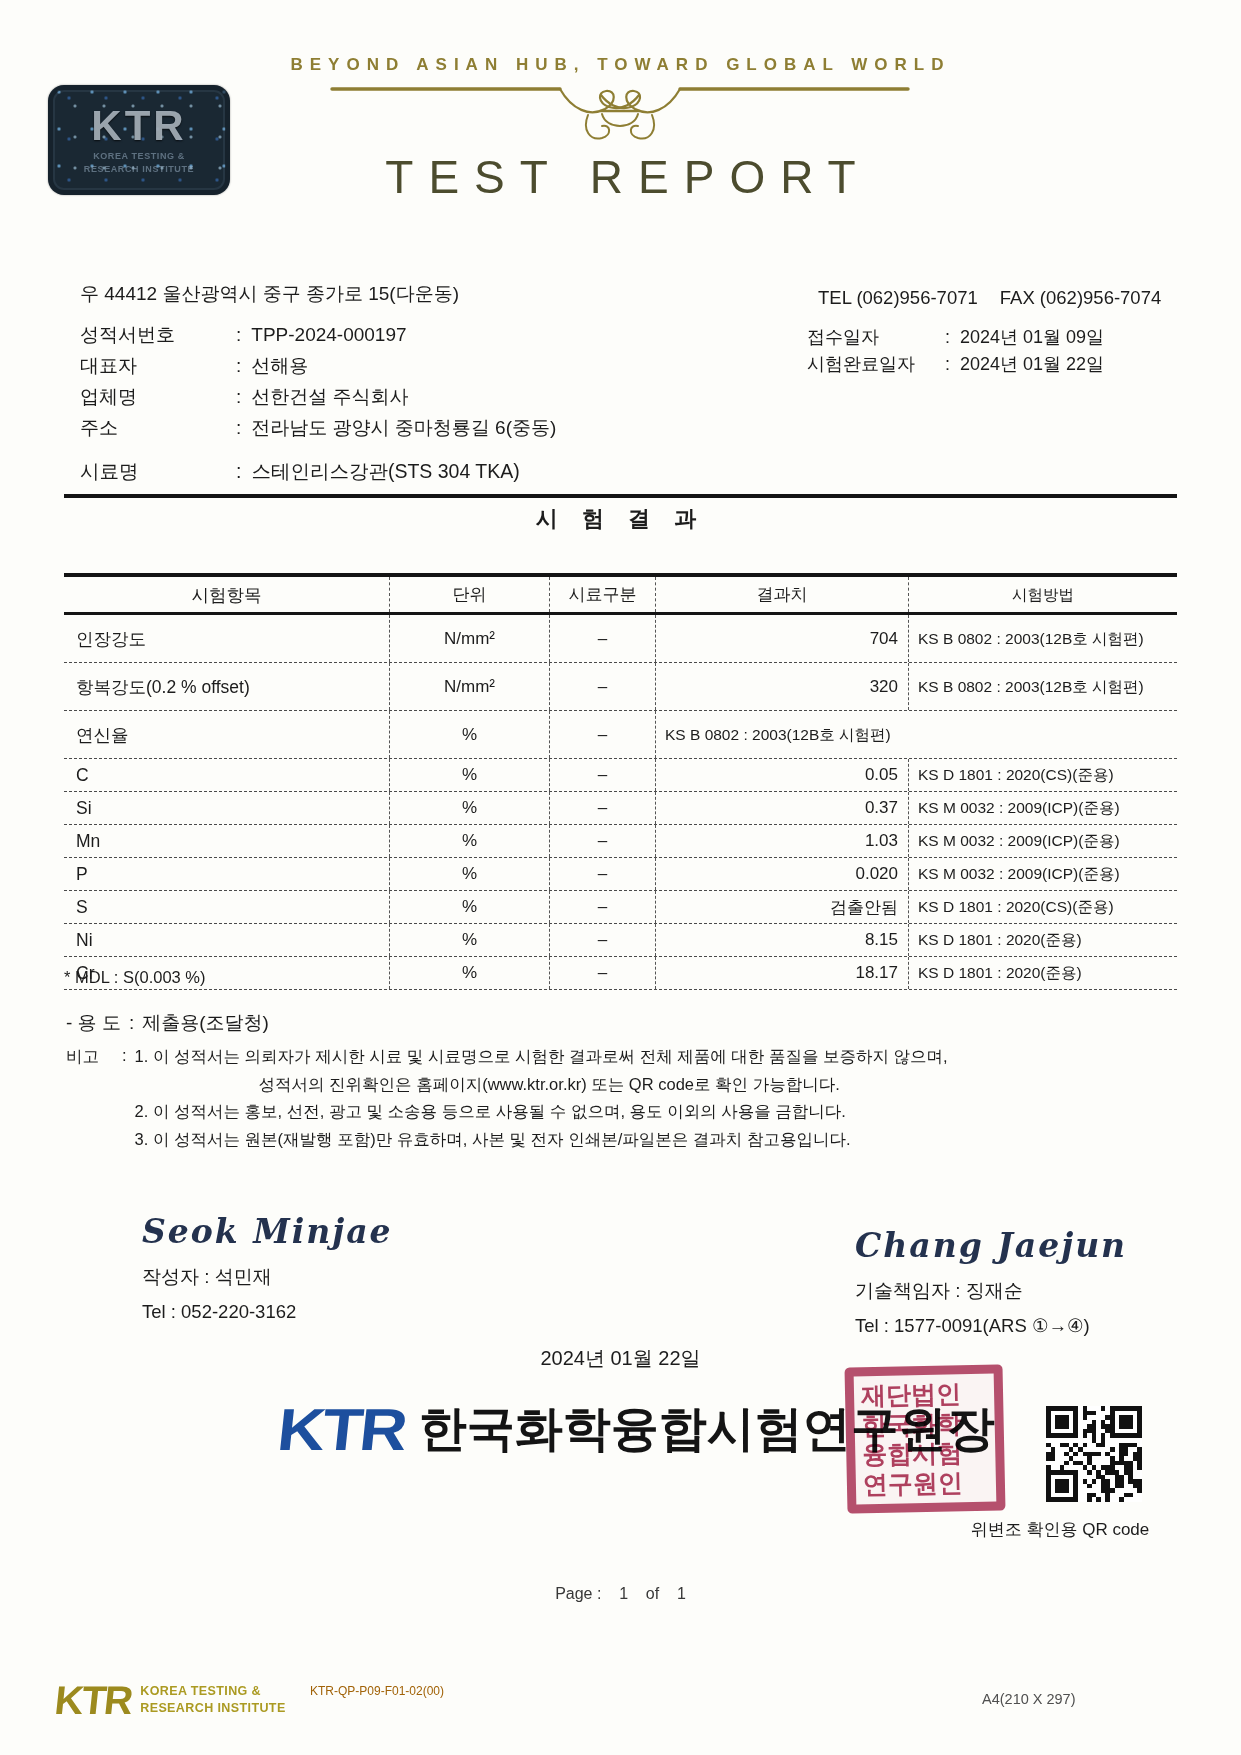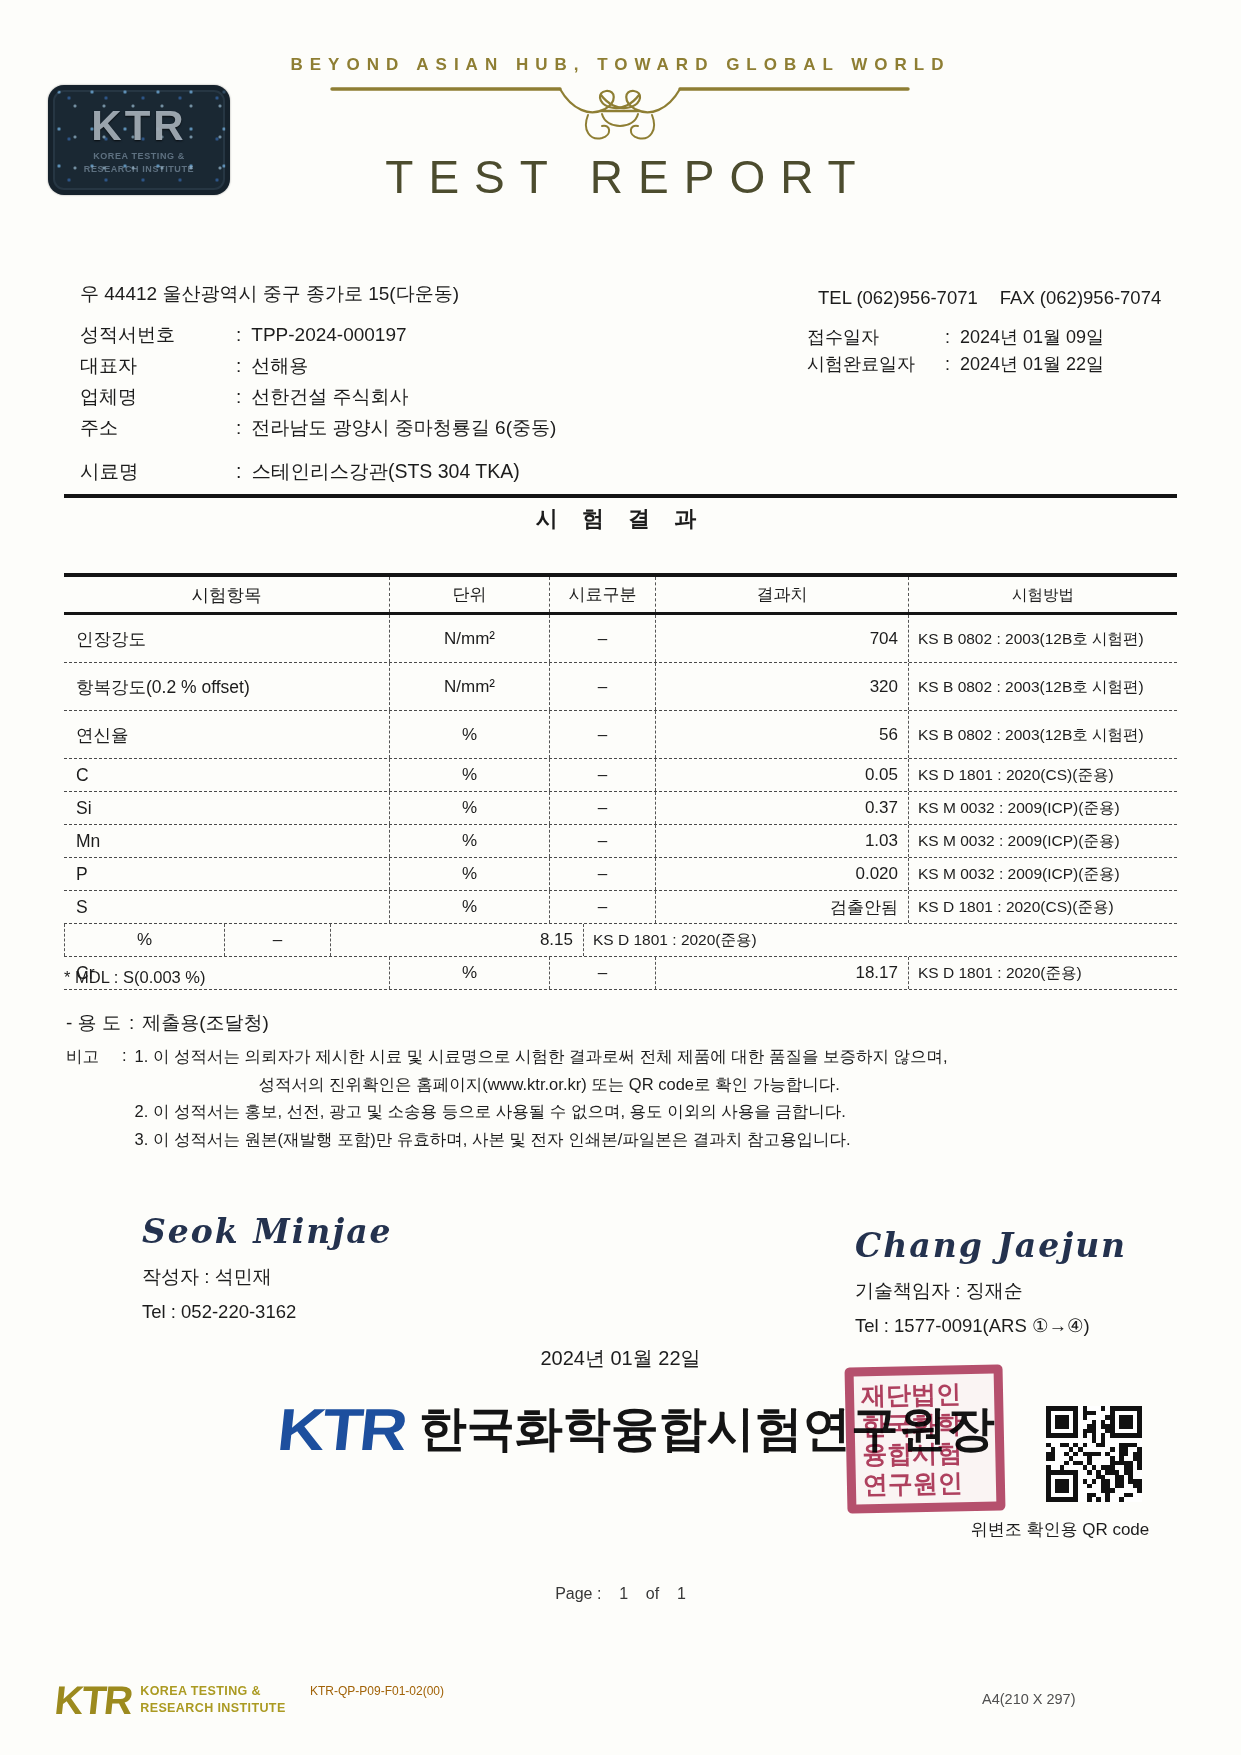--- a/index.html
+++ b/index.html
@@ -193,21 +193,20 @@
       <div class="td c-item">항복강도(0.2 % offset)</div>
       <div class="td c-unit">N/mm²</div>
       <div class="td c-div">–</div>
       <div class="td c-res">320</div>
       <div class="td c-met">KS B 0802 : 2003(12B호 시험편)</div>
     </div>
     <div class="tr tall">
       <div class="td c-item">연신율</div>
       <div class="td c-unit">%</div>
       <div class="td c-div">–</div>
-      <div class="td c-res">56</div>
       <div class="td c-met">KS B 0802 : 2003(12B호 시험편)</div>
     </div>
     <div class="tr short">
       <div class="td c-item">C</div>
       <div class="td c-unit">%</div>
       <div class="td c-div">–</div>
       <div class="td c-res">0.05</div>
       <div class="td c-met">KS D 1801 : 2020(CS)(준용)</div>
     </div>
     <div class="tr short">
@@ -232,20 +231,21 @@
       <div class="td c-met">KS M 0032 : 2009(ICP)(준용)</div>
     </div>
     <div class="tr short">
       <div class="td c-item">S</div>
       <div class="td c-unit">%</div>
       <div class="td c-div">–</div>
       <div class="td c-res">검출안됨</div>
       <div class="td c-met">KS D 1801 : 2020(CS)(준용)</div>
     </div>
     <div class="tr short">
+      <div class="td c-item">Ni</div>
       <div class="td c-unit">%</div>
       <div class="td c-div">–</div>
       <div class="td c-res">8.15</div>
       <div class="td c-met">KS D 1801 : 2020(준용)</div>
     </div>
     <div class="tr short">
       <div class="td c-item">Cr</div>
       <div class="td c-unit">%</div>
       <div class="td c-div">–</div>
       <div class="td c-res">18.17</div>

